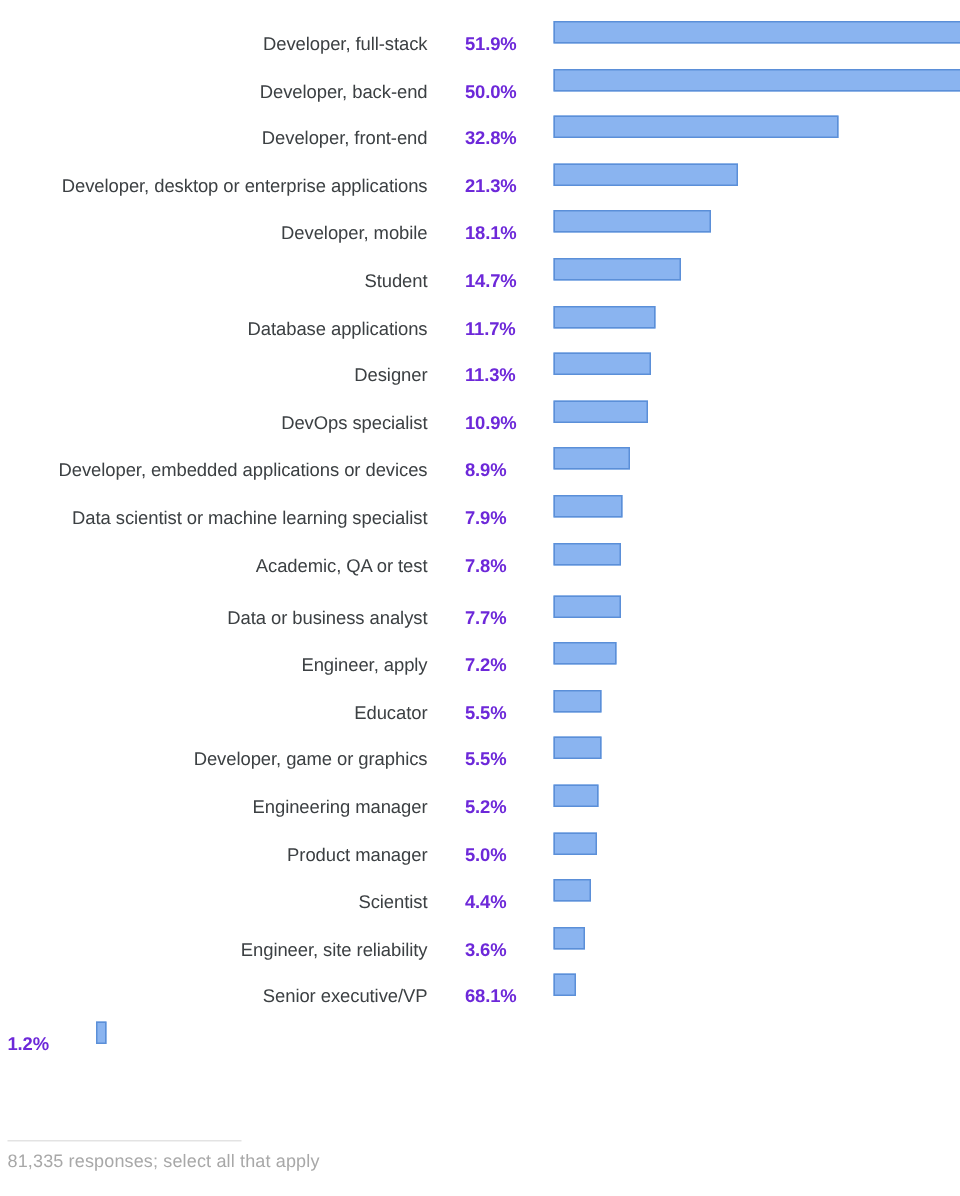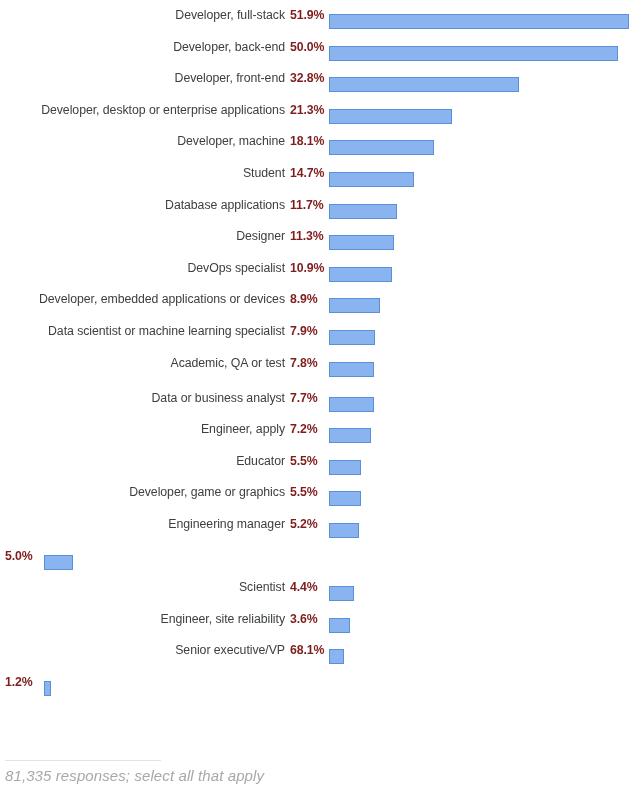--- a/index.html
+++ b/index.html
@@ -20,44 +20,45 @@
     background: #ffffff;
   }
   .rows {
     position: absolute;
     left: 0;
     top: 8px;
     width: 640px;
   }
   .row {
     display: flex;
-    align-items: flex-start;
+    align-items: flex-end;
     height: 28px;
     margin-bottom: 3.6px;
+    gap: 20px;
   }
   .row.group-break {
     margin-top: 7px;
   }
   .row-label {
     width: 285px;
     text-align: right;
     font-size: 12.3px;
     color: #3c4043;
     line-height: 14px;
     white-space: nowrap;
     letter-spacing: -0.05px;
   }
   .row-value {
     width: 44px;
     padding-left: 5px;
     box-sizing: border-box;
     text-align: left;
     font-size: 12.3px;
     font-weight: bold;
-    color: #7f1d1d;
+    color: #6d28d9;
     letter-spacing: -0.1px;
   }
   .bar-cell {
     position: relative;
     flex: 1 1 auto;
     height: 28px;
   }
   .bar {
     position: absolute;
     left: 0;
@@ -72,22 +73,21 @@
     left: 5px;
     top: 760px;
     width: 156px;
     height: 1px;
     background: #e3e3e3;
   }
   .footnote {
     position: absolute;
     left: 5px;
     top: 767px;
-    font-size: 15px;
-    font-style: italic;
+    font-size: 12px;
     color: #a8a8a8;
     letter-spacing: 0.1px;
   }
 </style>
 </head>
 <body>
 
 <div id="chart-root">
   <div class="rows">
       <div class="row">
@@ -112,21 +112,21 @@
         </div>
       </div>
       <div class="row">
         <div class="row-label">Developer, desktop or enterprise applications</div>
         <div class="row-value">21.3%</div>
         <div class="bar-cell">
           <div class="bar" style="width: 123.114px; background: rgb(138, 180, 240); border-color: rgb(91, 143, 216);"></div>
         </div>
       </div>
       <div class="row">
-        <div class="row-label">Developer, machine</div>
+        <div class="row-label">Developer, mobile</div>
         <div class="row-value">18.1%</div>
         <div class="bar-cell">
           <div class="bar" style="width: 104.618px; background: rgb(138, 180, 240); border-color: rgb(91, 143, 216);"></div>
         </div>
       </div>
       <div class="row">
         <div class="row-label">Student</div>
         <div class="row-value">14.7%</div>
         <div class="bar-cell">
           <div class="bar" style="width: 84.966px; background: rgb(138, 180, 240); border-color: rgb(91, 143, 216);"></div>
@@ -203,20 +203,21 @@
         </div>
       </div>
       <div class="row">
         <div class="row-label">Engineering manager</div>
         <div class="row-value">5.2%</div>
         <div class="bar-cell">
           <div class="bar" style="width: 30.056px; background: rgb(138, 180, 240); border-color: rgb(91, 143, 216);"></div>
         </div>
       </div>
       <div class="row">
+        <div class="row-label">Product manager</div>
         <div class="row-value">5.0%</div>
         <div class="bar-cell">
           <div class="bar" style="width: 28.9px; background: rgb(138, 180, 240); border-color: rgb(91, 143, 216);"></div>
         </div>
       </div>
       <div class="row">
         <div class="row-label">Scientist</div>
         <div class="row-value">4.4%</div>
         <div class="bar-cell">
           <div class="bar" style="width: 25.432px; background: rgb(138, 180, 240); border-color: rgb(91, 143, 216);"></div>

